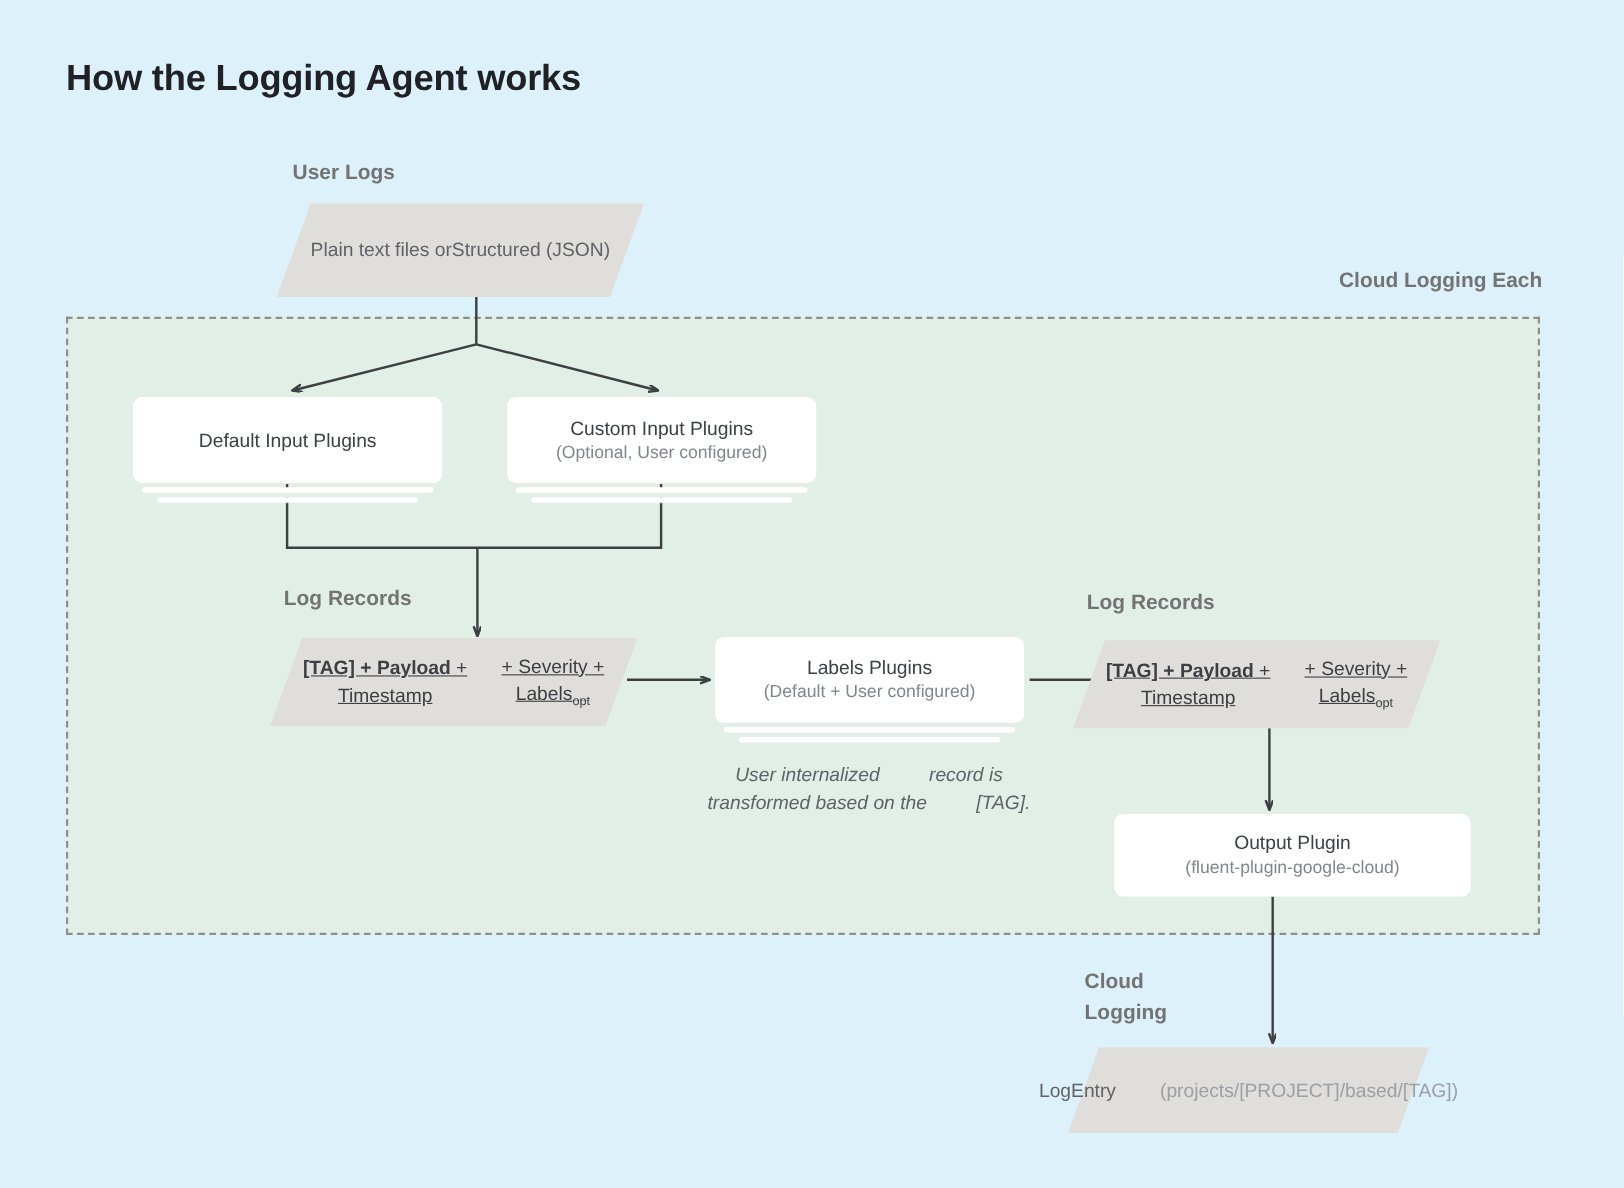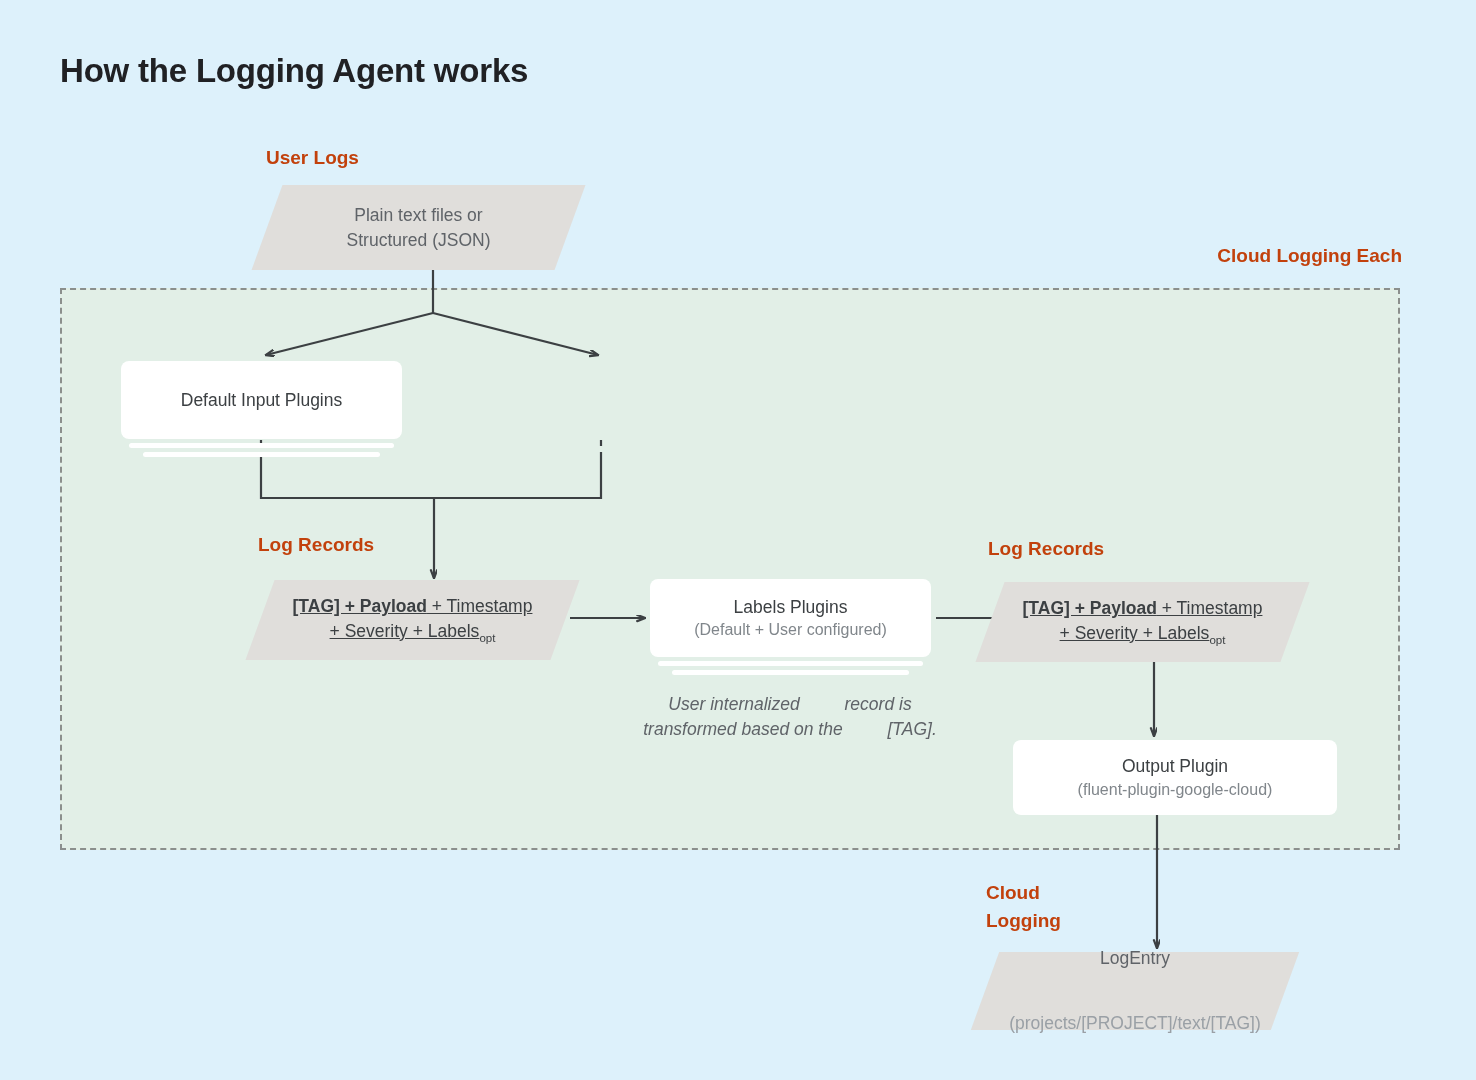--- a/index.html
+++ b/index.html
@@ -25,21 +25,21 @@
     font-weight: 700;
     color: #202124;
     letter-spacing: -0.2px;
   }
 
   
   .section-label {
     position: absolute;
     font-size: 19px;
     font-weight: 700;
-    color: #c2410c;
+    color: #737373;
     line-height: 1.45;
     white-space: pre-line;
   }
   #label-user-logs   { left: 266px; top: 144px; }
   #label-agent       { right: 74px;  top: 242px; text-align: right; }
   #label-logrec-1    { left: 258px; top: 531px; }
   #label-logrec-2    { left: 988px; top: 535px; }
   #label-cloud-logging { left: 986px; top: 879px; }
 
   
@@ -66,21 +66,21 @@
     position: absolute;
     inset: 0;
     background: #e0dedb;
     transform: skewX(-20deg);
   }
   .para .ptext {
     position: relative;
     width: 100%;
     height: 100%;
     display: flex;
-    flex-direction: column;
+    flex-direction: row;
     align-items: center;
     justify-content: center;
   }
   .para .ptext .sub { color: #80868b; }
   .para sub { font-size: 0.66em; }
 
   #para-user-logs { left: 267px; top: 185px; width: 303px; height: 85px; }
   #para-logrec-1  { left: 260px; top: 580px; width: 305px; height: 80px; }
   #para-logrec-2  { left: 990px; top: 582px; width: 305px; height: 80px; }
   #para-logentry  { left: 985px; top: 952px; width: 300px; height: 78px; }
@@ -200,20 +200,28 @@
   </div>
 
   <div class="card-wrap" id="card-default">
     <div class="card">
       <span>Default Input Plugins</span>
     </div>
     <div class="stack-1"></div>
     <div class="stack-2"></div>
   </div>
 
+  <div class="card-wrap" id="card-custom">
+    <div class="card">
+      <span>Custom Input Plugins</span>
+      <span class="sub">(Optional, User configured)</span>
+    </div>
+    <div class="stack-1"></div>
+    <div class="stack-2"></div>
+  </div>
 
   <div class="para" id="para-logrec-1">
     <div class="shape"></div>
     <div class="ptext">
       <span><b>[TAG] + Payload</b><span> + Timestamp</span></span>
       <span><span>+ Severity + Labels</span><sub>opt</sub></span>
     </div>
   </div>
 
   <div class="card-wrap" id="card-filter">
@@ -242,17 +250,17 @@
     <div class="card">
       <span>Output Plugin</span>
       <span class="sub">(fluent-plugin-google-cloud)</span>
     </div>
   </div>
 
   <div class="para" id="para-logentry">
     <div class="shape"></div>
     <div class="ptext">
       <span>LogEntry</span>
-      <span class="sub">(projects/[PROJECT]/text/[TAG])</span>
+      <span class="sub">(projects/[PROJECT]/based/[TAG])</span>
     </div>
   </div>
 
 </div>
 
 </body></html>

